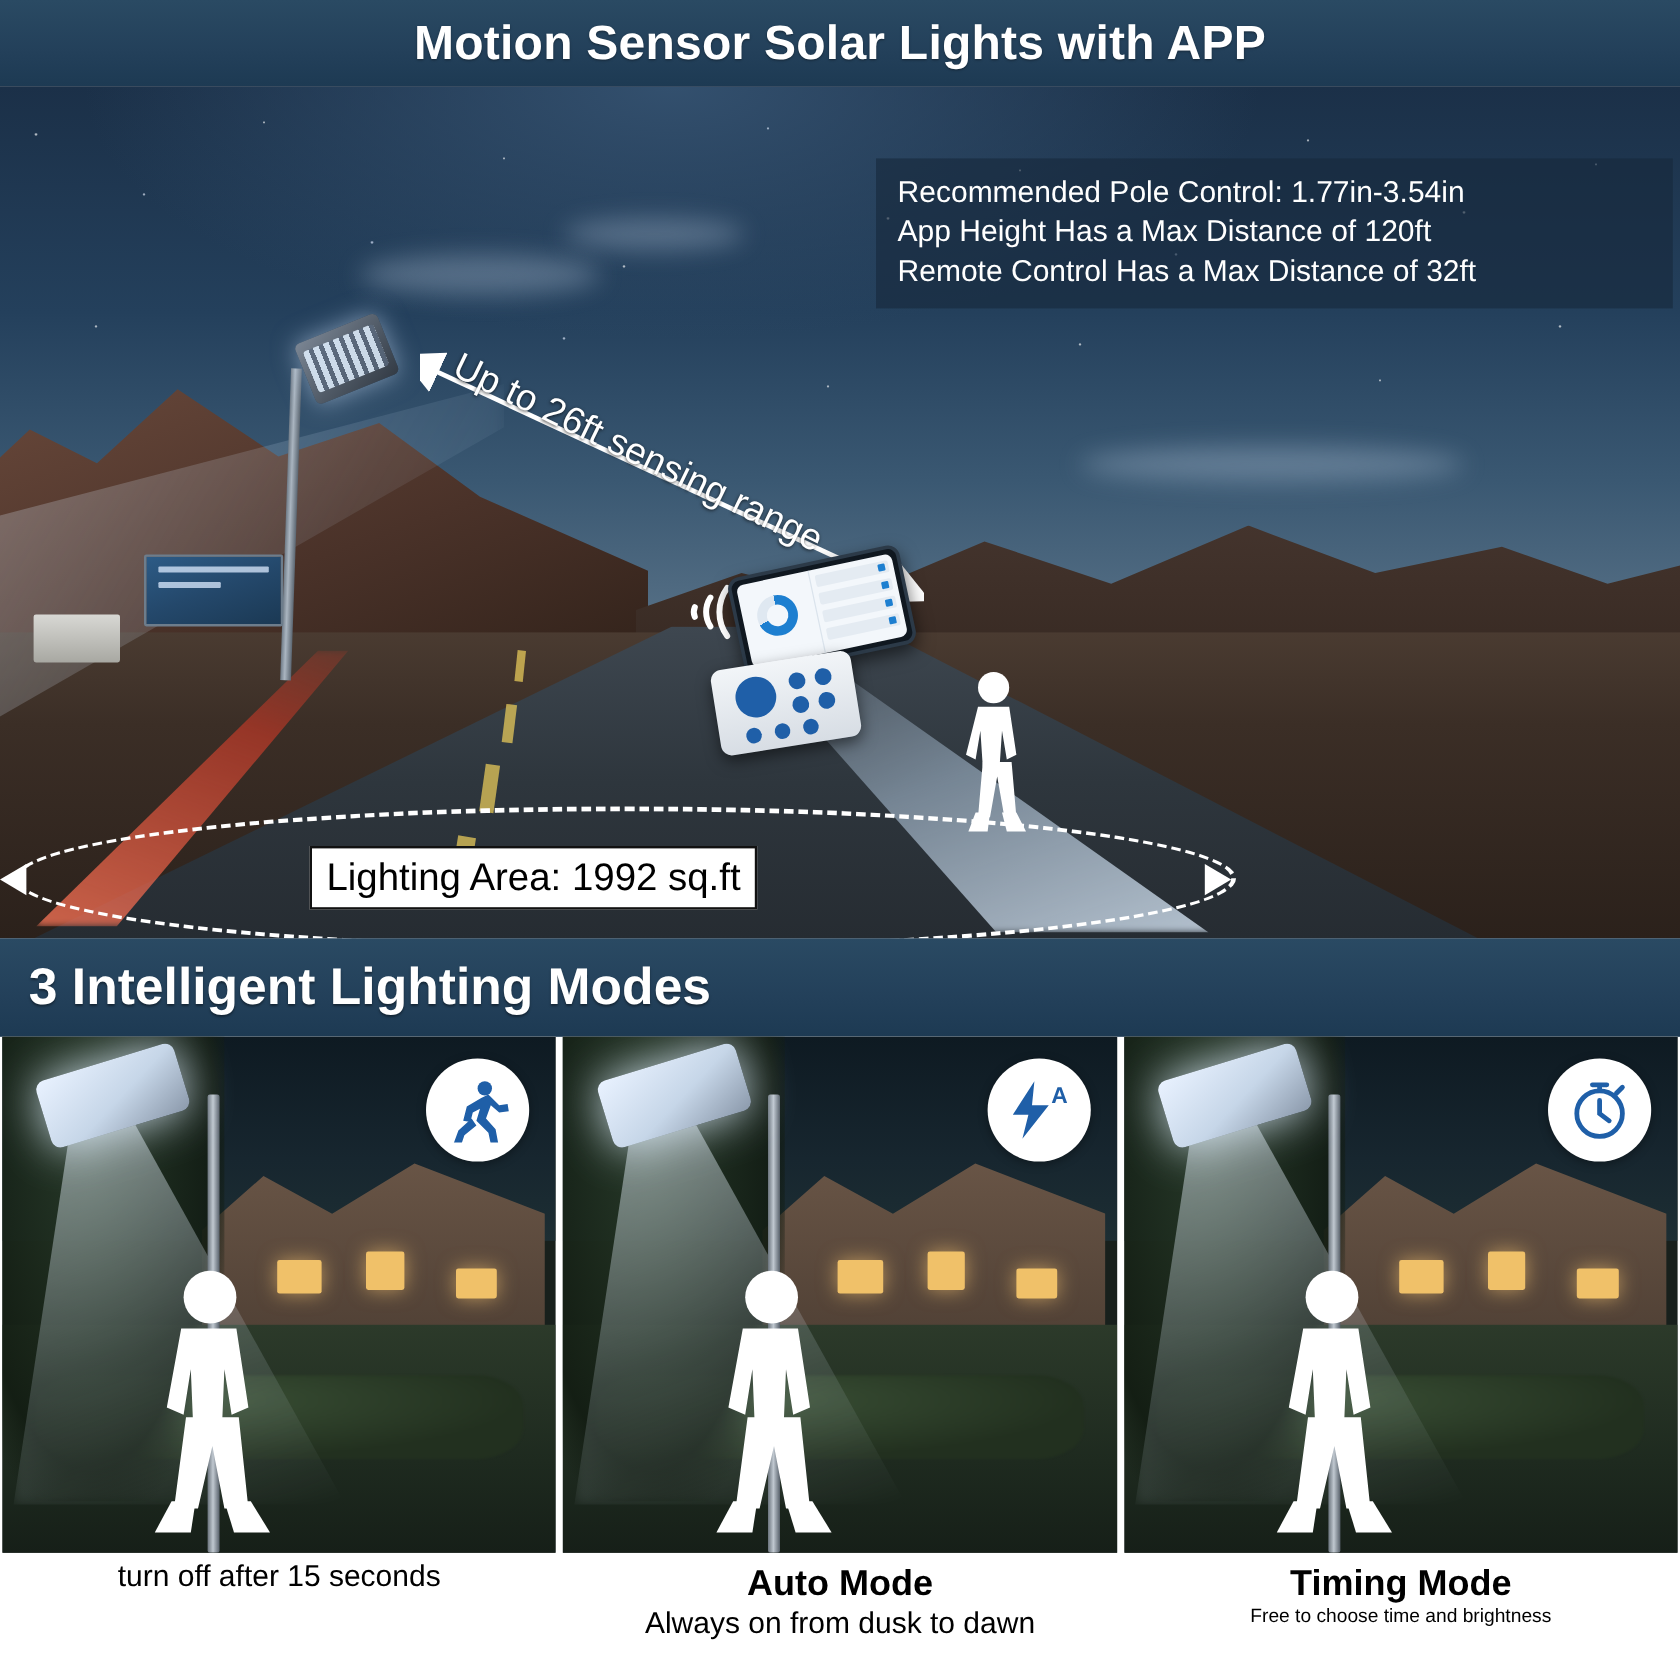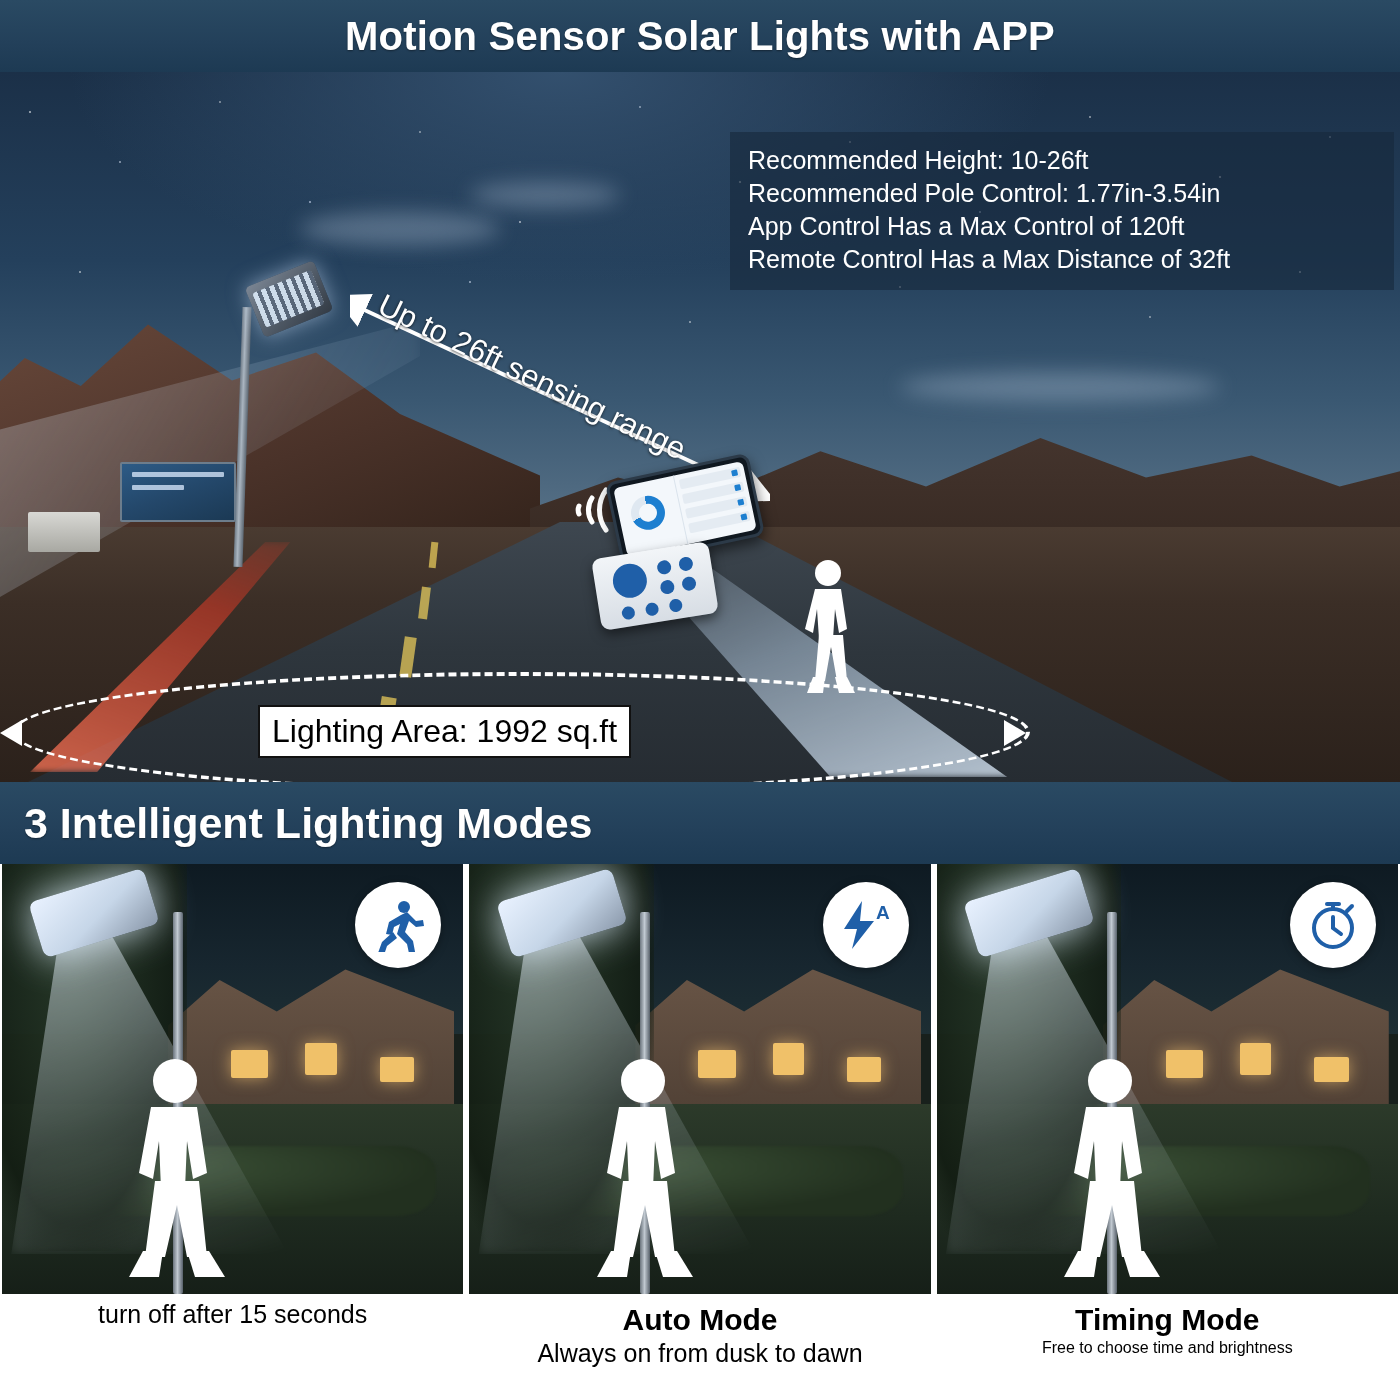--- a/index.html
+++ b/index.html
@@ -563,23 +563,22 @@
       <g fill="#ffffff">
         <circle cx="33" cy="16" r="13"></circle>
         <path d="M20 32 h26 l6 40 -8 4 -4 -24 -2 30 h-14 l-2 -30 -4 24 -8 -4 z"></path>
         <path d="M24 78 l-4 46 h10 l6 -34 6 34 h10 l-4 -46 z"></path>
         <path d="M18 120 l-6 16 h16 l2 -16 z"></path>
         <path d="M40 120 l4 16 h16 l-8 -16 z"></path>
       </g>
     </svg>
 
     <div class="info-box">
-      <div>Recommended Height: 10-26ft</div>
       <div>Recommended Pole Control: 1.77in-3.54in</div>
-      <div>App Control Has a Max Control of 120ft</div>
+      <div>App Height Has a Max Distance of 120ft</div>
       <div>Remote Control Has a Max Distance of 32ft</div>
     </div>
 
     <div class="ellipse"></div>
     <div class="ellipse-arrow-l"></div>
     <div class="ellipse-arrow-r"></div>
     <div class="area-label">Lighting Area: 1992 sq.ft</div>
   </div>
 
   <div class="modes-banner">

